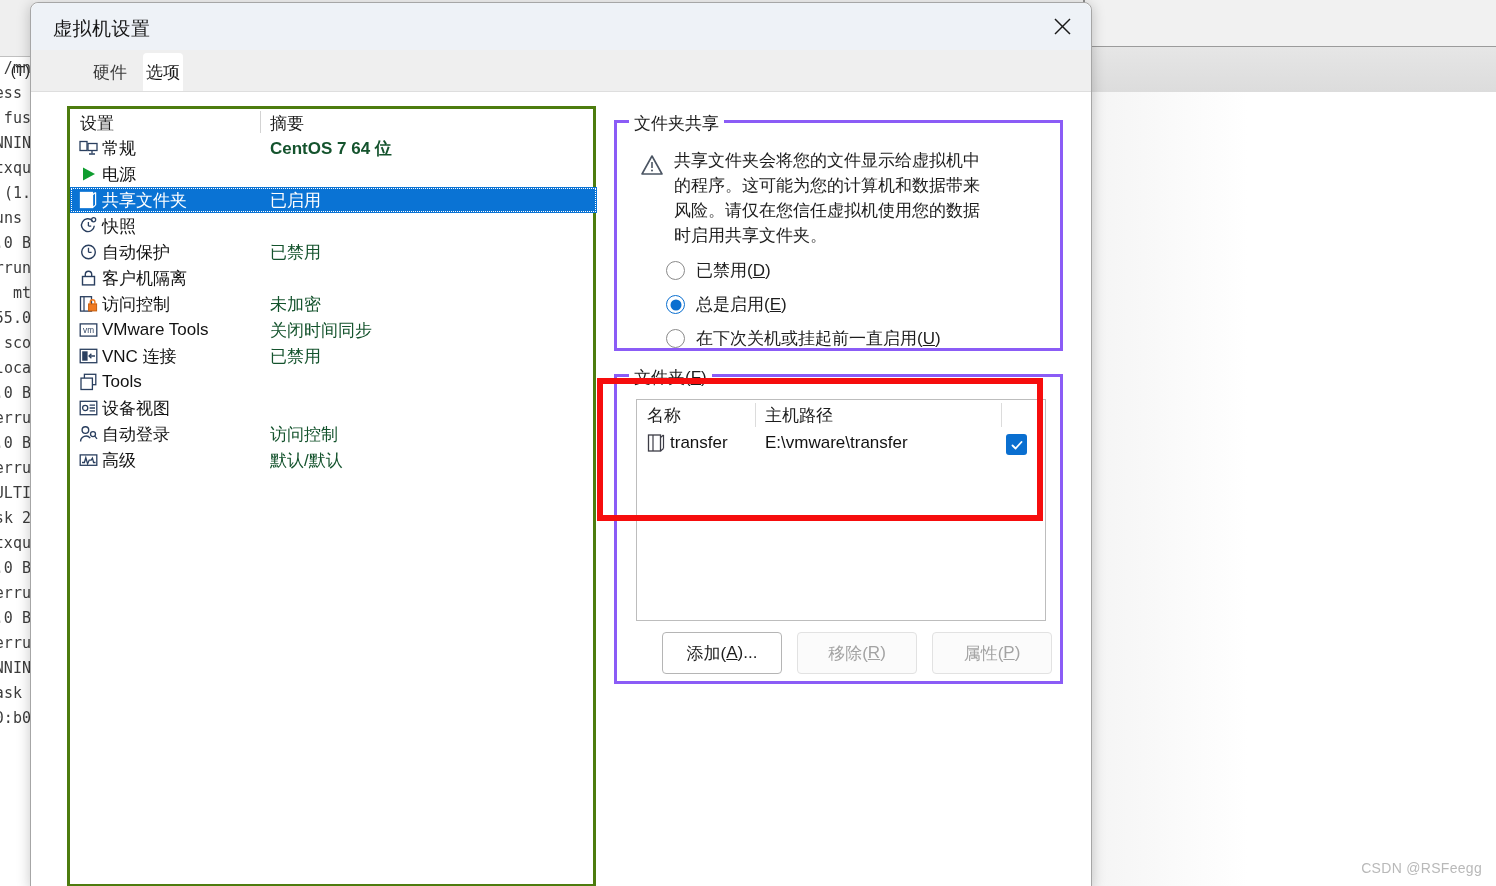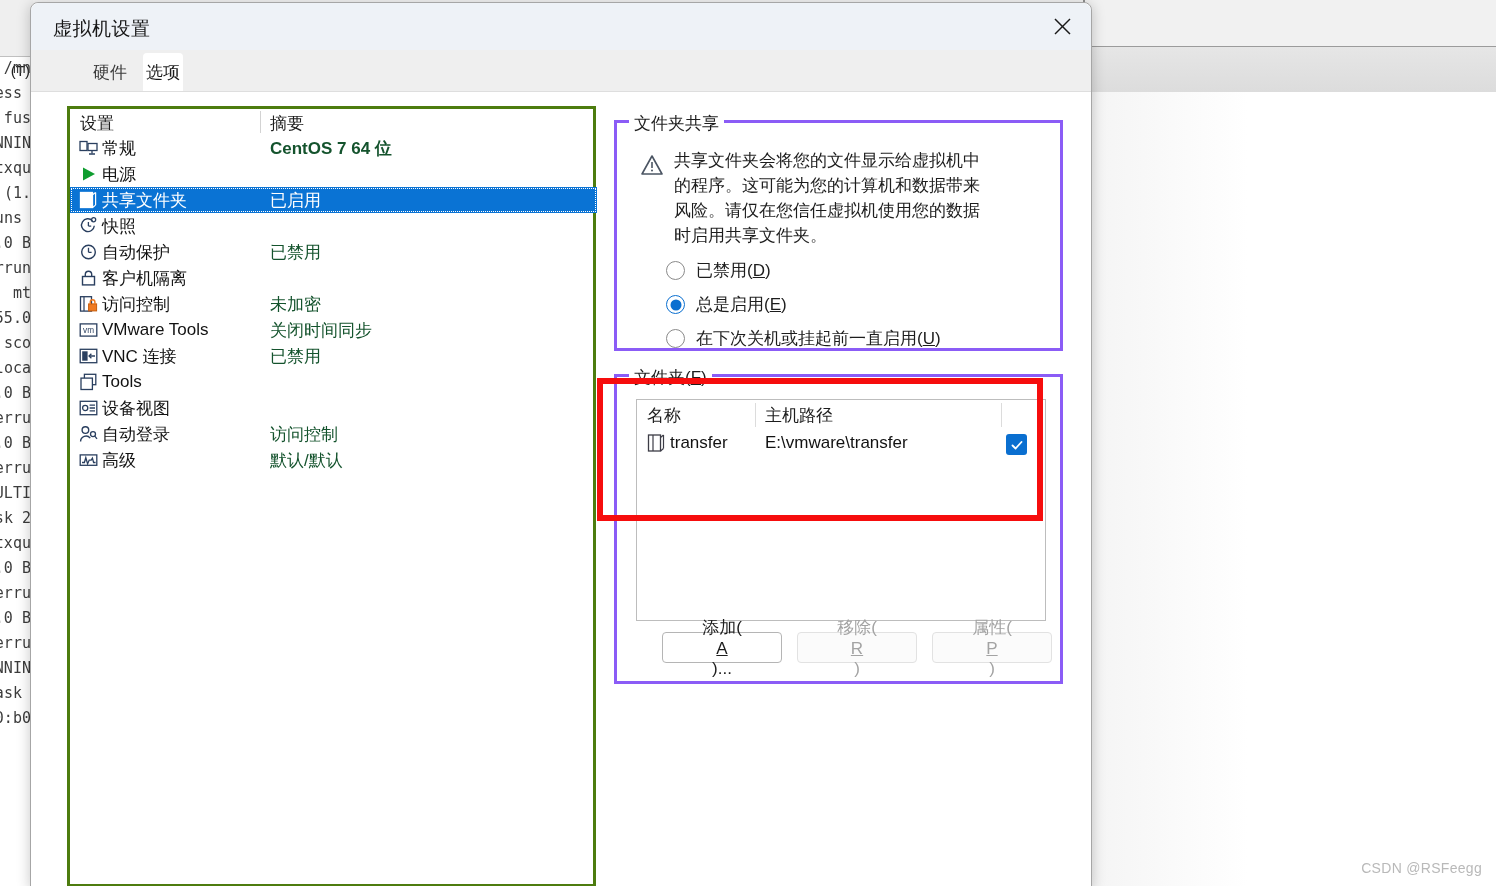--- a/index.html
+++ b/index.html
@@ -188,24 +188,24 @@
   #ft-row .ficon{position:absolute;left:10px;top:4px;width:18px;height:20px;}
   #ft-row .fname{position:absolute;left:33px;top:4px;font-size:17px;color:#121212;}
   #ft-row .fpath{position:absolute;left:128px;top:4px;font-size:17px;color:#121212;}
   #ft-check{
     position:absolute;left:369px;top:5px;width:21px;height:21px;
     background:#0a6fd0;border-radius:3px;
     display:flex;align-items:center;justify-content:center;
   }
 
   .dlgbtn{
-    position:absolute;height:31px;
+    position:absolute;height:42px;
     display:flex;align-items:center;justify-content:center;
     font-size:17px;border-radius:4px;box-sizing:border-box;
-    background:#ffffff;border:1px solid #cfcfcf;color:#1d1d1d;flex-direction:column;
+    background:#ffffff;border:1px solid #cfcfcf;color:#1d1d1d;
   }
   .dlgbtn.disabled{color:#a3a3a3;background:#fbfbfb;border:1px solid #e2e2e2;}
   #btn-add{left:45px;top:255px;width:120px;border:1px solid #b5b5b5;}
   #btn-remove{left:180px;top:255px;width:120px;}
   #btn-props{left:315px;top:255px;width:120px;}
   .dlgbtn u{text-decoration:underline;}
 
   
   #annot-box{
     position:absolute;left:597px;top:378px;width:446px;height:143px;

